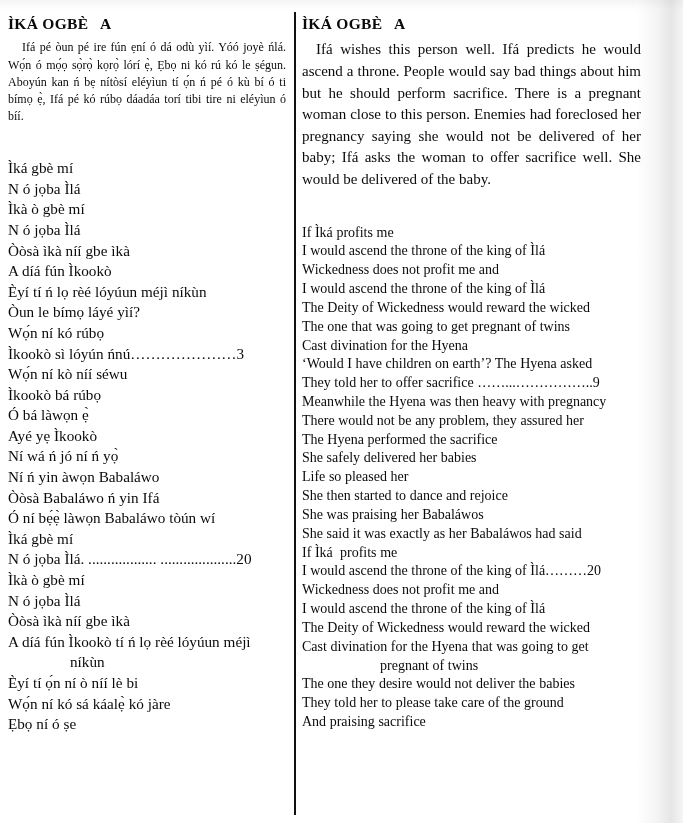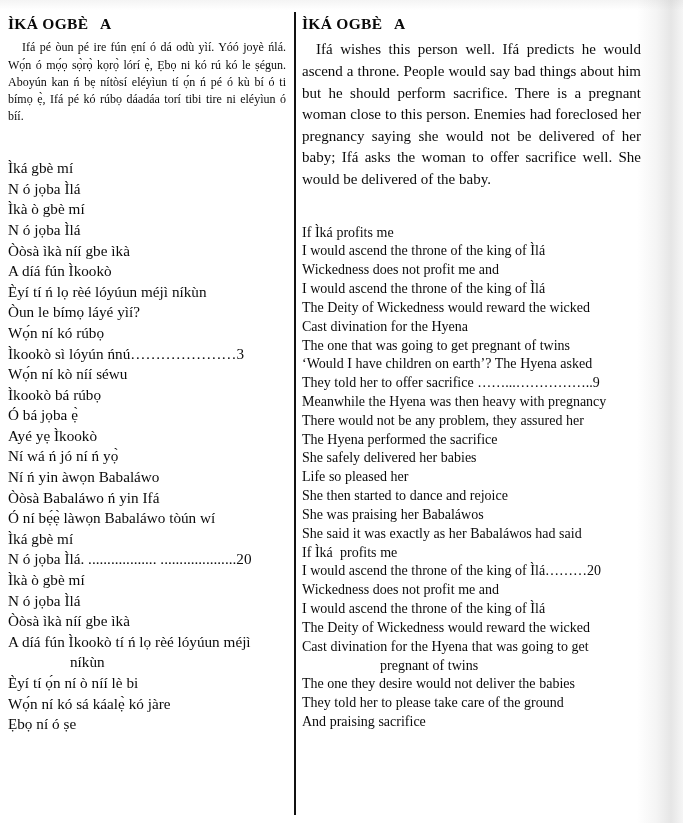--- a/index.html
+++ b/index.html
@@ -140,21 +140,21 @@
           <li>Ìkà ò gbè mí</li>
           <li>N ó jọba Ìlá</li>
           <li>Òòsà ìkà níí gbe ìkà</li>
           <li>A díá fún Ìkookò</li>
           <li>Èyí tí ń lọ rèé lóyúun méjì níkùn</li>
           <li>Òun le bímọ láyé yìí?</li>
           <li>Wọ́n ní kó rúbọ</li>
           <li>Ìkookò sì lóyún ńnú…………………3</li>
           <li>Wọ́n ní kò níí séwu</li>
           <li>Ìkookò bá rúbọ</li>
-          <li>Ó bá jọba ẹ̀</li>
+          <li>Ó bá làwọn ẹ̀</li>
           <li>Ayé yẹ Ìkookò</li>
           <li>Ní wá ń jó ní ń yọ̀</li>
           <li>Ní ń yin àwọn Babaláwo</li>
           <li>Òòsà Babaláwo ń yin Ifá</li>
           <li>Ó ní bẹ́ẹ̀ làwọn Babaláwo tòún wí</li>
           <li>Ìká gbè mí</li>
           <li>N ó jọba Ìlá. .................. ....................20</li>
           <li>Ìkà ò gbè mí</li>
           <li>N ó jọba Ìlá</li>
           <li>Òòsà ìkà níí gbe ìkà</li>
@@ -168,22 +168,22 @@
 
     <div class="col col-right">
       <h1 class="heading">ÌKÁ OGBÈ   A</h1>
       <p class="intro">Ifá wishes this person well. Ifá predicts he would ascend a throne. People would say bad things about him but he should perform sacrifice. There is a pregnant woman close to this person. Enemies had foreclosed her pregnancy saying she would not be delivered of her baby; Ifá asks the woman to offer sacrifice well. She would be delivered of the baby.</p>
       <ul class="verse">
           <li>If Ìká profits me</li>
           <li>I would ascend the throne of the king of Ìlá</li>
           <li>Wickedness does not profit me and</li>
           <li>I would ascend the throne of the king of Ìlá</li>
           <li>The Deity of Wickedness would reward the wicked</li>
+          <li>The one that was going to get pregnant of twins</li>
           <li>Cast divination for the Hyena</li>
-          <li>The one that was going to get pregnant of twins</li>
           <li>‘Would I have children on earth’? The Hyena asked</li>
           <li>They told her to offer sacrifice ……...……………..9</li>
           <li>Meanwhile the Hyena was then heavy with pregnancy</li>
           <li>There would not be any problem, they assured her</li>
           <li>The Hyena performed the sacrifice</li>
           <li>She safely delivered her babies</li>
           <li>Life so pleased her</li>
           <li>She then started to dance and rejoice</li>
           <li>She was praising her Babaláwos</li>
           <li>She said it was exactly as her Babaláwos had said</li>

